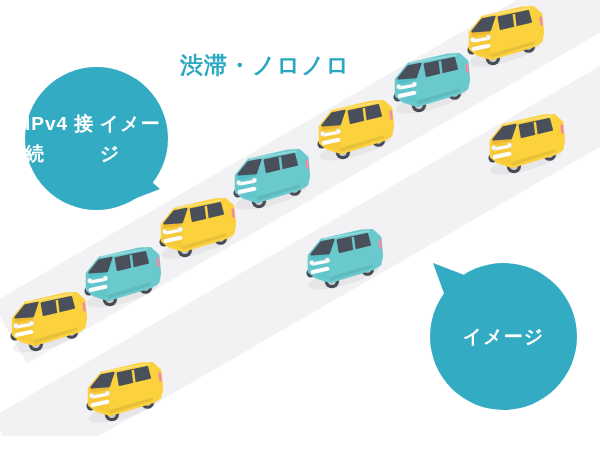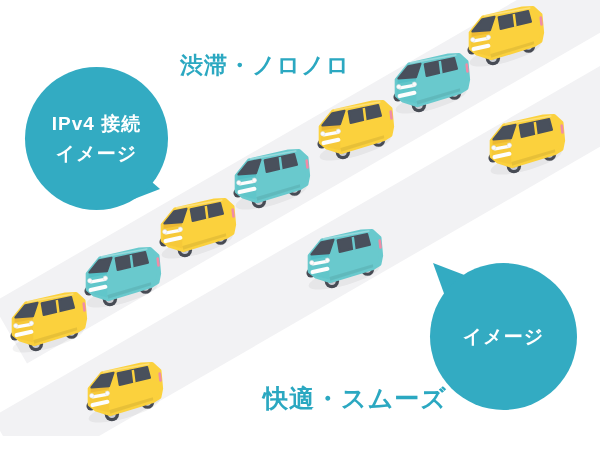--- a/index.html
+++ b/index.html
@@ -19,22 +19,22 @@
   .car--teal{--c-main:var(--car-teal);--c-shade:var(--car-teal-shade);}
 
   
   .caption{position:absolute;color:var(--accent);font-weight:700;
            text-align:center;white-space:nowrap;z-index:5;letter-spacing:1px;}
   .caption--top{left:160px;top:50px;width:210px;font-size:23px;}
   .caption--bottom{left:250px;top:382px;width:210px;font-size:25px;}
 
   
   .bubble{position:absolute;border-radius:50%;background:var(--bubble);
-          color:#fff;display:flex;flex-direction:column;align-items:center;
-          justify-content:center;text-align:right;font-weight:700;
+          color:#fff;display:flex;flex-direction:row;align-items:center;
+          justify-content:center;text-align:left;font-weight:700;
           font-size:19px;line-height:1.55;letter-spacing:1px;z-index:30;}
   .bubble--ipv4{left:25px;top:67px;width:143px;height:143px;}
   .bubble--ipv6{left:430px;top:263px;width:147px;height:147px;}
   .bubble-tail{position:absolute;z-index:29;}
   .bubble-tail polygon{fill:var(--bubble);}
   .tail--ipv4{left:128px;top:163px;}
   .tail--ipv6{left:425px;top:255px;}
 </style>
 </head>
 <body>
@@ -131,21 +131,20 @@
       <svg viewBox="0 0 100 80">
         <use href="#kei-car"></use>
       </svg>
     </div>
   <div class="car car--yellow" style="left:486px;top:111px;z-index:10">
       <svg viewBox="0 0 100 80">
         <use href="#kei-car"></use>
       </svg>
     </div>
 
-  <div class="caption caption--bottom">快適・スムーズ</div>
 
   <svg class="bubble-tail tail--ipv4" width="38" height="40" viewBox="0 0 38 40">
       <polygon points="2,0 32,26 6,36"></polygon>
     </svg>
   <div class="bubble bubble--ipv4">
     <span>IPv4 接続</span>
     <span>イメージ</span>
   </div>
 
   <svg class="bubble-tail tail--ipv6" width="44" height="46" viewBox="0 0 44 46">

